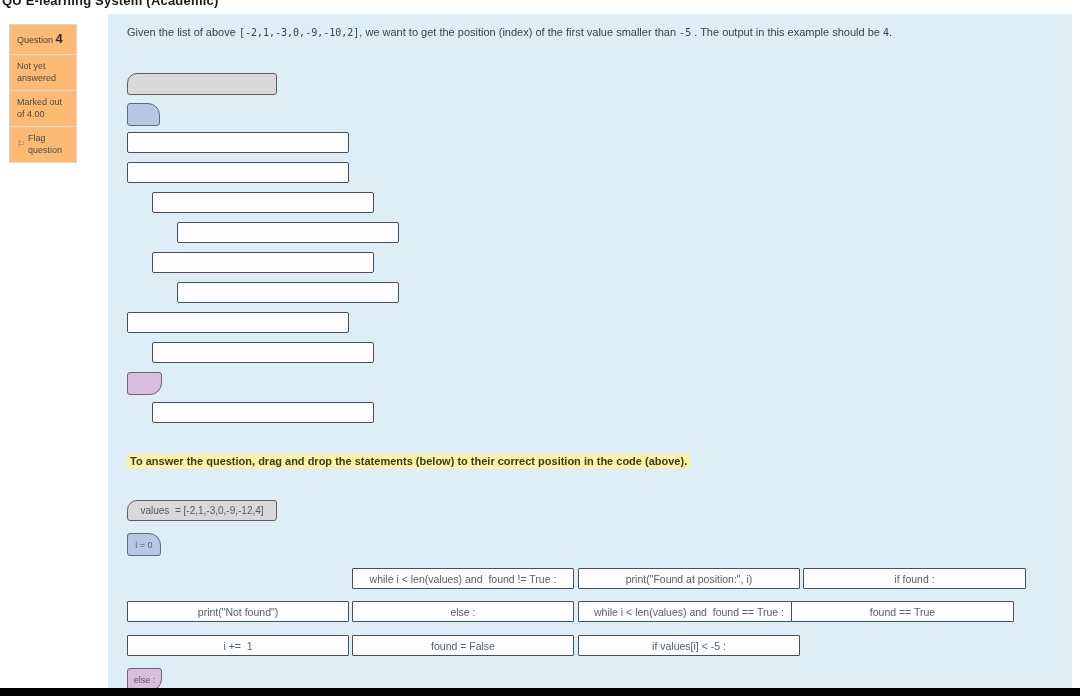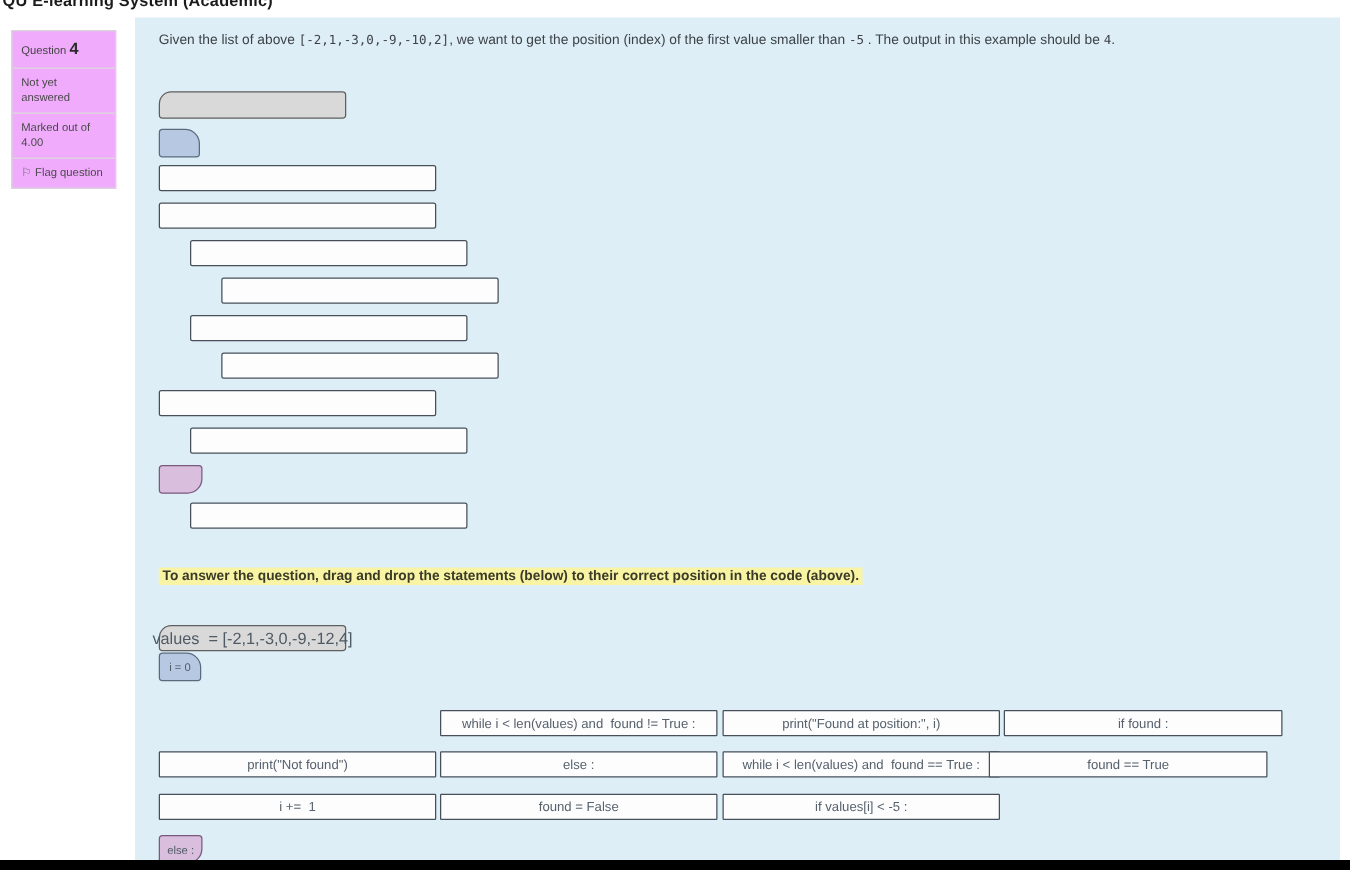--- a/index.html
+++ b/index.html
@@ -5,21 +5,21 @@
   * { margin:0; padding:0; box-sizing:border-box; }
   html,body { width:1080px; height:696px; background:#ffffff; overflow:hidden;
               font-family:"Liberation Sans", sans-serif; position:relative; }
 
   
   .top-title-clip { position:absolute; left:2px; top:0; width:420px; height:10px; overflow:hidden; }
   .top-title-clip span { display:block; margin-top:-7px; font-size:13px; font-weight:bold;
                          color:#1b1b1b; letter-spacing:.2px; }
 
   
-  .qinfo { position:absolute; left:9px; top:24px; width:84px; background:#f0abfc;
+  .qinfo { position:absolute; left:9px; top:24px; width:68px; background:#fdba74;
            border:1px solid #d6d6d6; color:#4a4a4a; }
   .qinfo .sec { padding:5px 7px 6px 7px; font-size:9px; line-height:1.35; }
   .qinfo .sec + .sec { border-top:1px solid #dadada; }
   .qinfo .qlabel { font-size:9px; color:#444; }
   .qinfo .qnum { font-size:13px; font-weight:bold; color:#2b2b2b; }
   .flag-row { display:flex; align-items:center; gap:3px; cursor:pointer; }
   .flag-ic { font-size:9px; color:#6a6a6a; }
 
   
   .panel { position:absolute; left:108px; top:14px; width:964px; height:674px; background:#ddeef6; }
@@ -36,21 +36,21 @@
   .slot.blue { width:33px; height:23px; background:#b7c9e2; border:1.4px solid #5a6b7e;
                border-radius:3px 12px 3px 3px; }
   .slot.pink { width:35px; height:23px; background:#d9bedd; border:1.4px solid #7a5a7e;
                border-radius:3px 3px 12px 3px; }
 
   .instr { position:absolute; left:19px; top:440px; background:#f8f4a3; color:#3a3a28;
            font-size:11px; font-weight:bold; padding:1px 3px; }
 
   
   .drag { position:absolute; display:flex; align-items:center; justify-content:center;
-          font-size:13px; color:#4f5a64; white-space:pre; cursor:grab; }
+          font-size:10px; color:#4f5a64; white-space:pre; cursor:grab; }
   .drag.gray { width:150px; height:21px; background:#d9d9d9; border:1.4px solid #5f5f5f;
                border-radius:10px 3px 3px 3px; }
   .drag.blue { width:34px; height:23px; background:#b7c9e2; border:1.4px solid #5a6b7e;
                border-radius:3px 12px 3px 3px; font-size:9px; }
   .drag.pink { width:35px; height:23px; background:#d9bedd; border:1.4px solid #7a5a7e;
                border-radius:3px 3px 12px 3px; font-size:9px; }
   .stmt { position:absolute; width:222px; height:21px; background:#fdfdfe;
           border:1.4px solid #47505a; border-radius:1px; display:flex; align-items:center;
           justify-content:center; font-size:10.5px; color:#56616c; white-space:pre; cursor:grab; }
 
@@ -89,21 +89,21 @@
   <div class="slot" style="left:44px; top:238px;"></div>
   <div class="slot" style="left:69px; top:268px;"></div>
   <div class="slot" style="left:19px; top:298px;"></div>
   <div class="slot" style="left:44px; top:328px;"></div>
   <div class="slot pink" style="left:19px; top:358px;"></div>
   <div class="slot" style="left:44px; top:388px;"></div>
 
   <div class="instr">To answer the question, drag and drop the statements (below) to their correct position in the code (above).</div>
 
   <div class="drag gray" style="left:19px; top:486px;">values  = [-2,1,-3,0,-9,-12,4]</div>
-  <div class="drag blue" style="left:19px; top:508px;">i = 0</div>
+  <div class="drag blue" style="left:19px; top:519px;">i = 0</div>
 
   <div class="stmt" style="left:244px; top:554px;">while i &lt; len(values) and  found != True :</div>
   <div class="stmt" style="left:470px; top:554px;">print("Found at position:", i)</div>
   <div class="stmt" style="left:695px; top:554px; width:223px;">if found :</div>
 
   <div class="stmt" style="left:19px;  top:587px;">print("Not found")</div>
   <div class="stmt" style="left:244px; top:587px;">else :</div>
   <div class="stmt" style="left:470px; top:587px;text-align:right;">while i &lt; len(values) and  found == True :</div>
   <div class="stmt" style="left:683px; top:587px; width:223px;text-align:center;">found == True</div>
 

